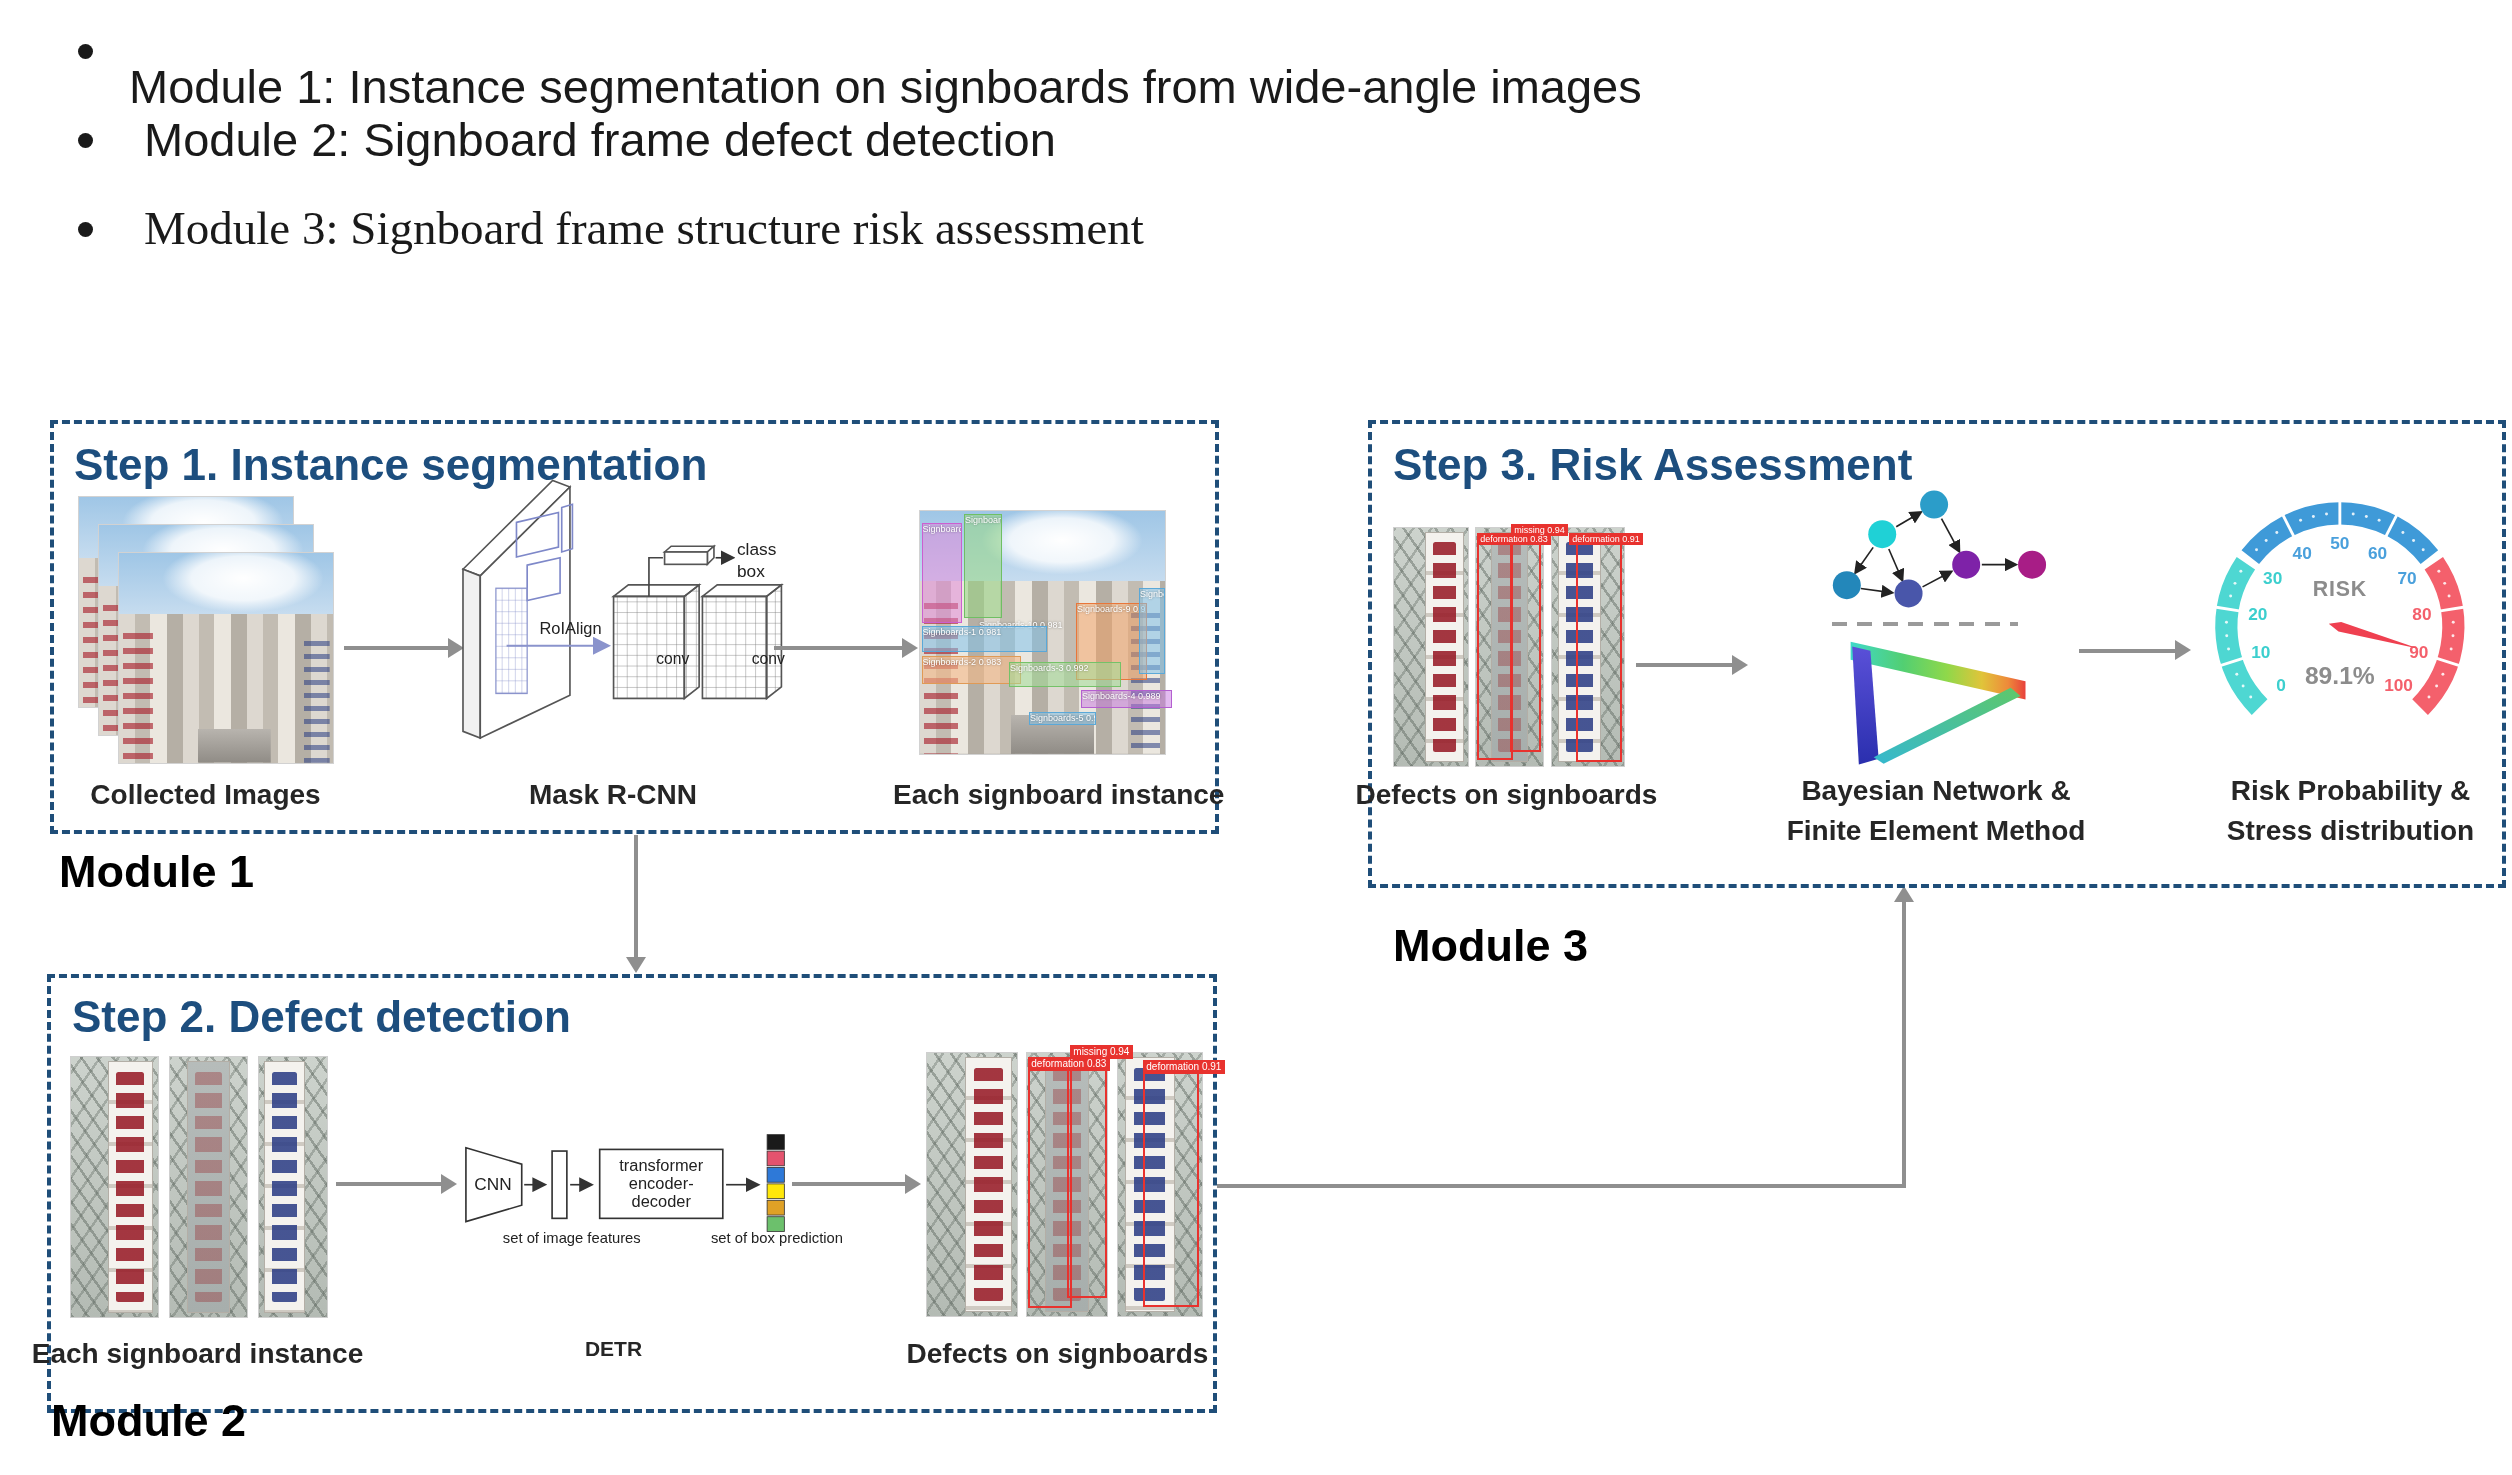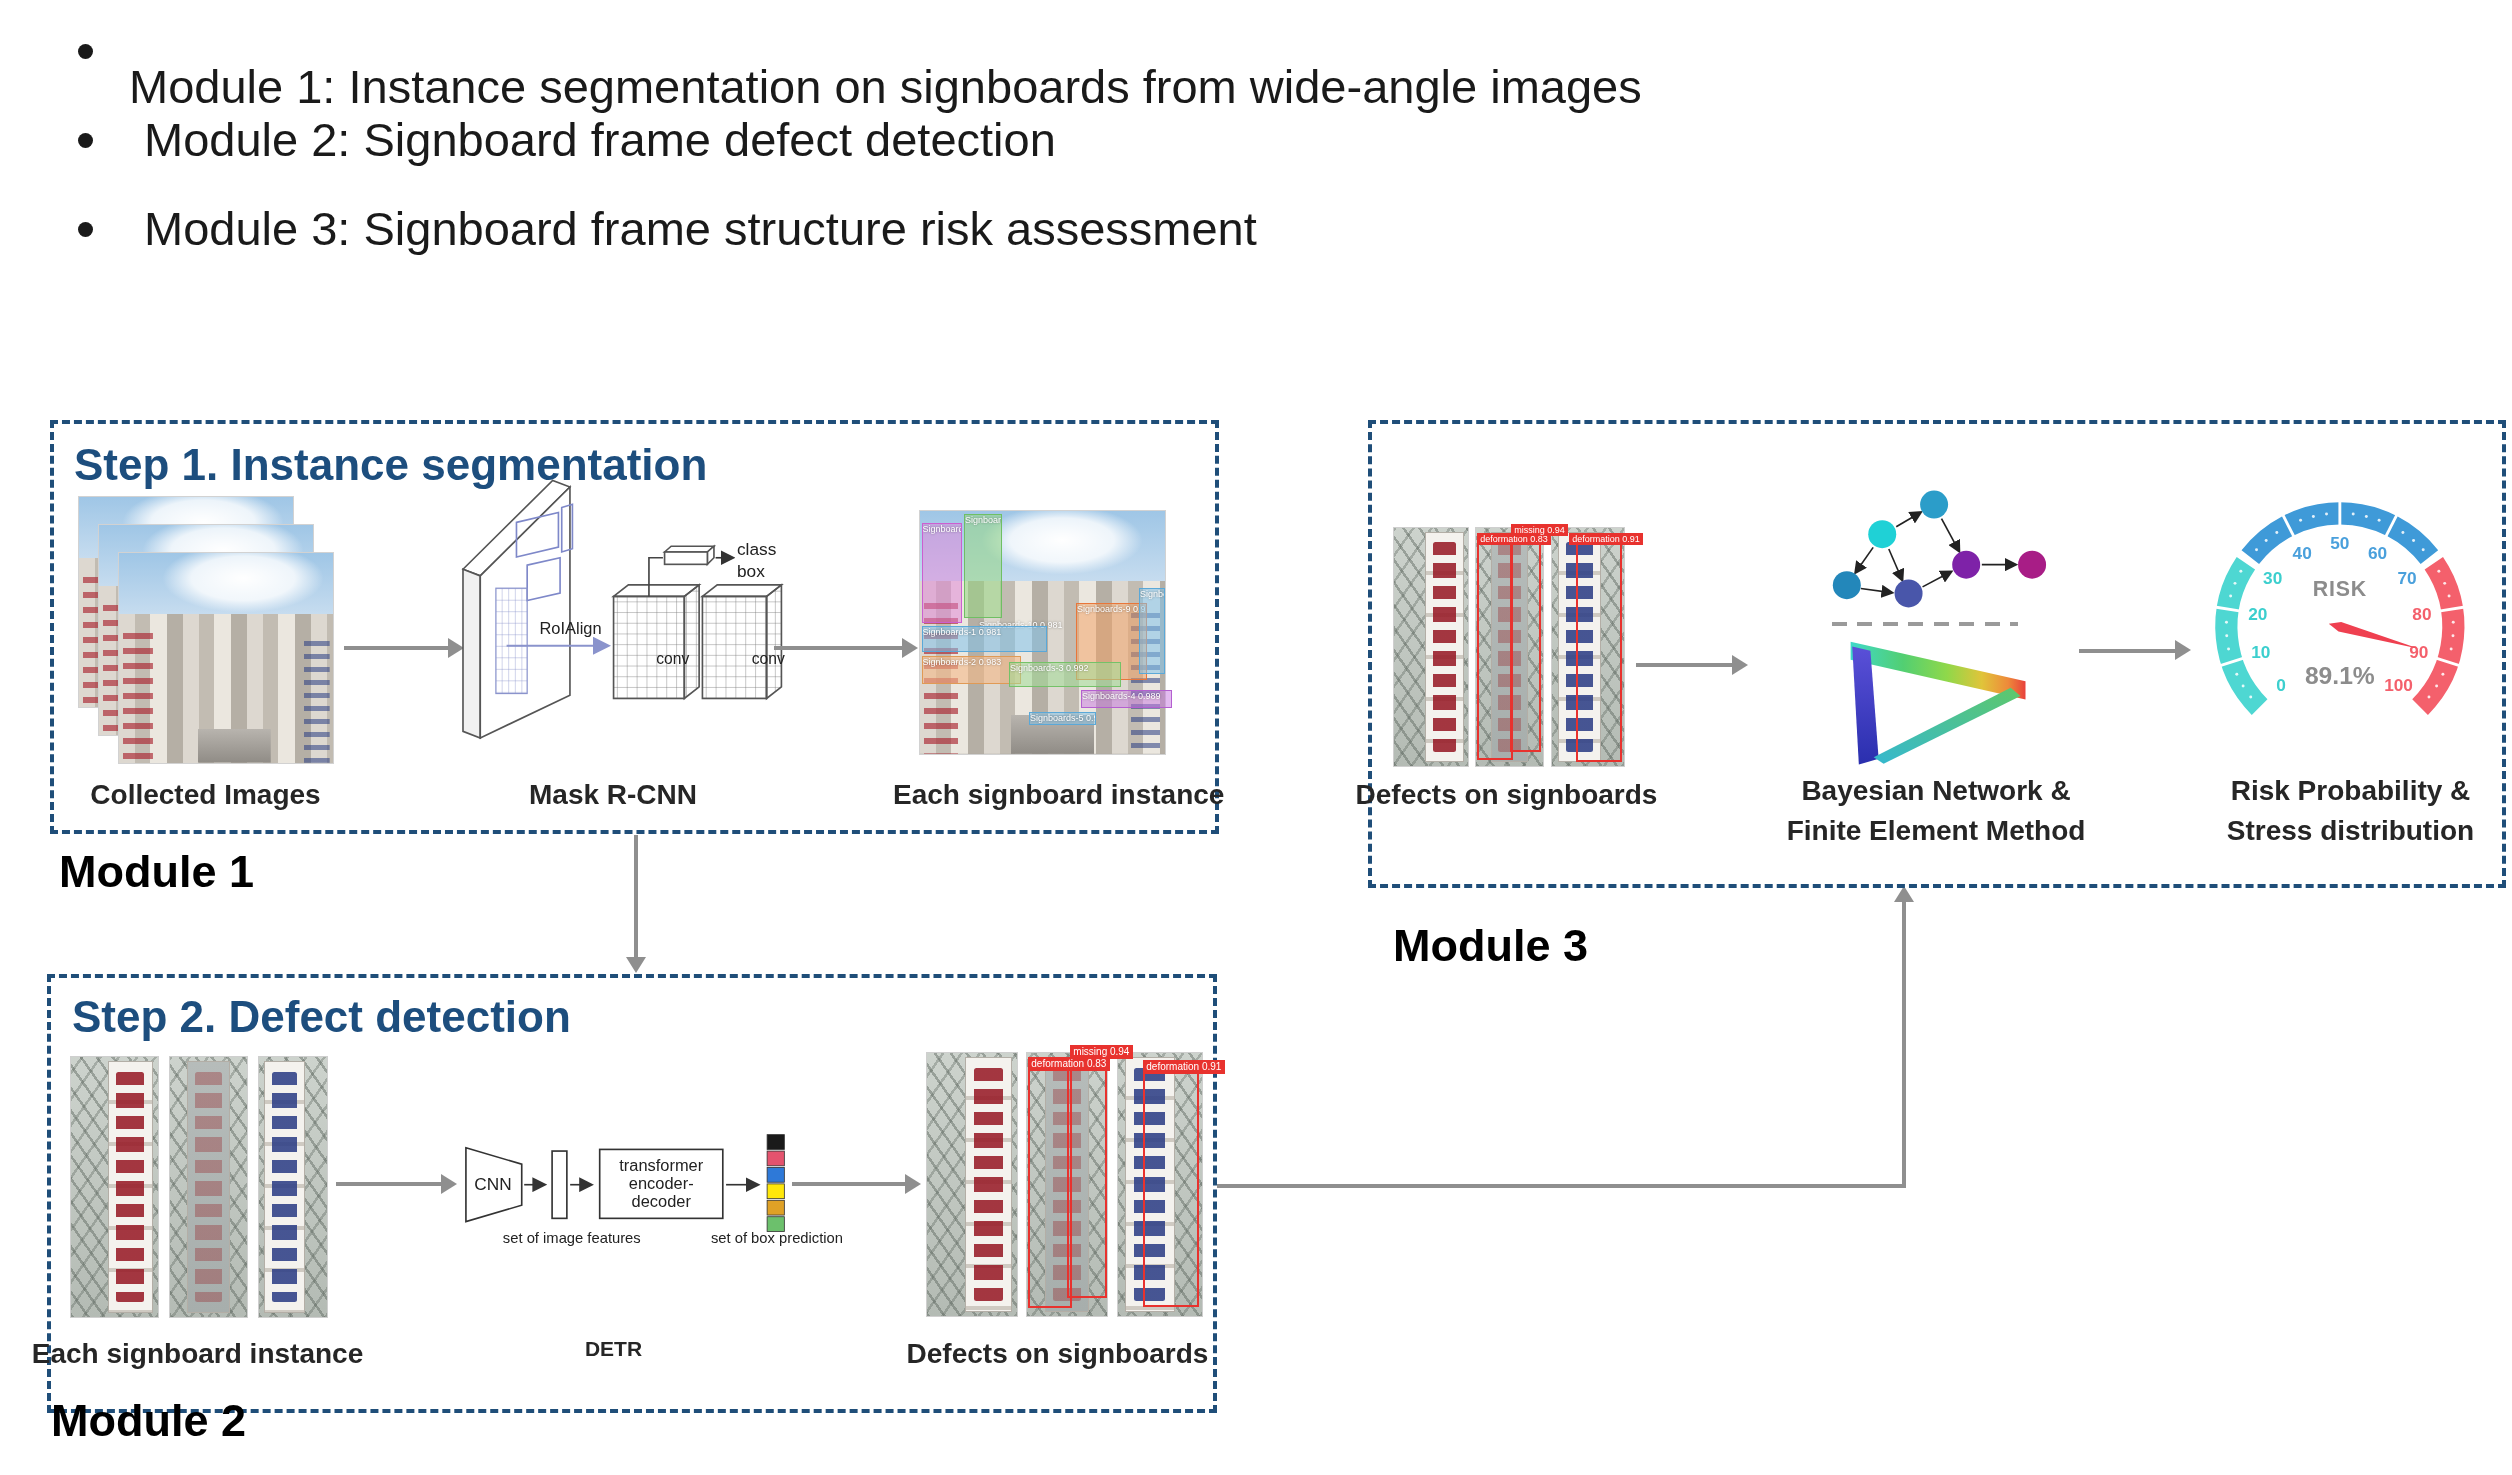--- a/index.html
+++ b/index.html
@@ -75,21 +75,21 @@
 <div id="canvas">
 
   <div class="bullet-row" style="top:23px;flex-direction:column;">
     <div class="bullet-dot"></div>
     <div class="bullet-text">Module 1: Instance segmentation on signboards from wide-angle images</div>
   </div>
   <div class="bullet-row" style="top:112px;">
     <div class="bullet-dot"></div>
     <div class="bullet-text">Module 2: Signboard frame defect detection</div>
   </div>
-  <div class="bullet-row" style="top:201px;">
+  <div class="bullet-row" style="top:201px;font-family:Liberation Serif, serif;">
     <div class="bullet-dot"></div>
     <div class="bullet-text">Module 3: Signboard frame structure risk assessment</div>
   </div>
 
   <div class="stepbox" style="left:50px;top:420px;width:1169px;height:414px;"></div>
   <div class="step-title" style="left:74px;top:440px;">Step 1. Instance segmentation</div>
 
   <div class="photo-street" style="left:78px;top:496px;width:216px;height:212px;"></div>
   <div class="photo-street" style="left:98px;top:524px;width:216px;height:212px;"></div>
   <div class="photo-street" style="left:118px;top:552px;width:216px;height:212px;"></div>
@@ -245,20 +245,21 @@
   <div class="defect-chip" style="left:1143px;top:1060px;">deformation 0.91</div>
   <div class="caption" style="left:893px;top:1338px;width:329px;">Defects on signboards</div>
 
   <div class="module-label" style="left:51px;top:1395px;">Module 2</div>
 
   <div class="arrow-line" style="left:1217px;top:1184px;width:689px;height:4.1px;"></div>
   <div class="arrow-line" style="left:1902px;top:901px;width:4.1px;height:287px;"></div>
   <div class="ah-up" style="left:1894px;top:886px;"></div>
 
   <div class="stepbox" style="left:1368px;top:420px;width:1138px;height:468px;"></div>
+  <div class="step-title" style="left:1393px;top:440px;">Step 3. Risk Assessment</div>
 
   <div class="strip" style="left:1393px;top:527px;width:76px;height:240px;">
     <div class="sign sign-red" style="left:42%;width:52%;">
         <div class="marks"></div>
       </div>
   </div>
   <div class="strip" style="left:1475px;top:527px;width:69px;height:240px;">
     <div class="sign sign-worn" style="left:22%;width:56%;">
         <div class="marks"></div>
       </div>

